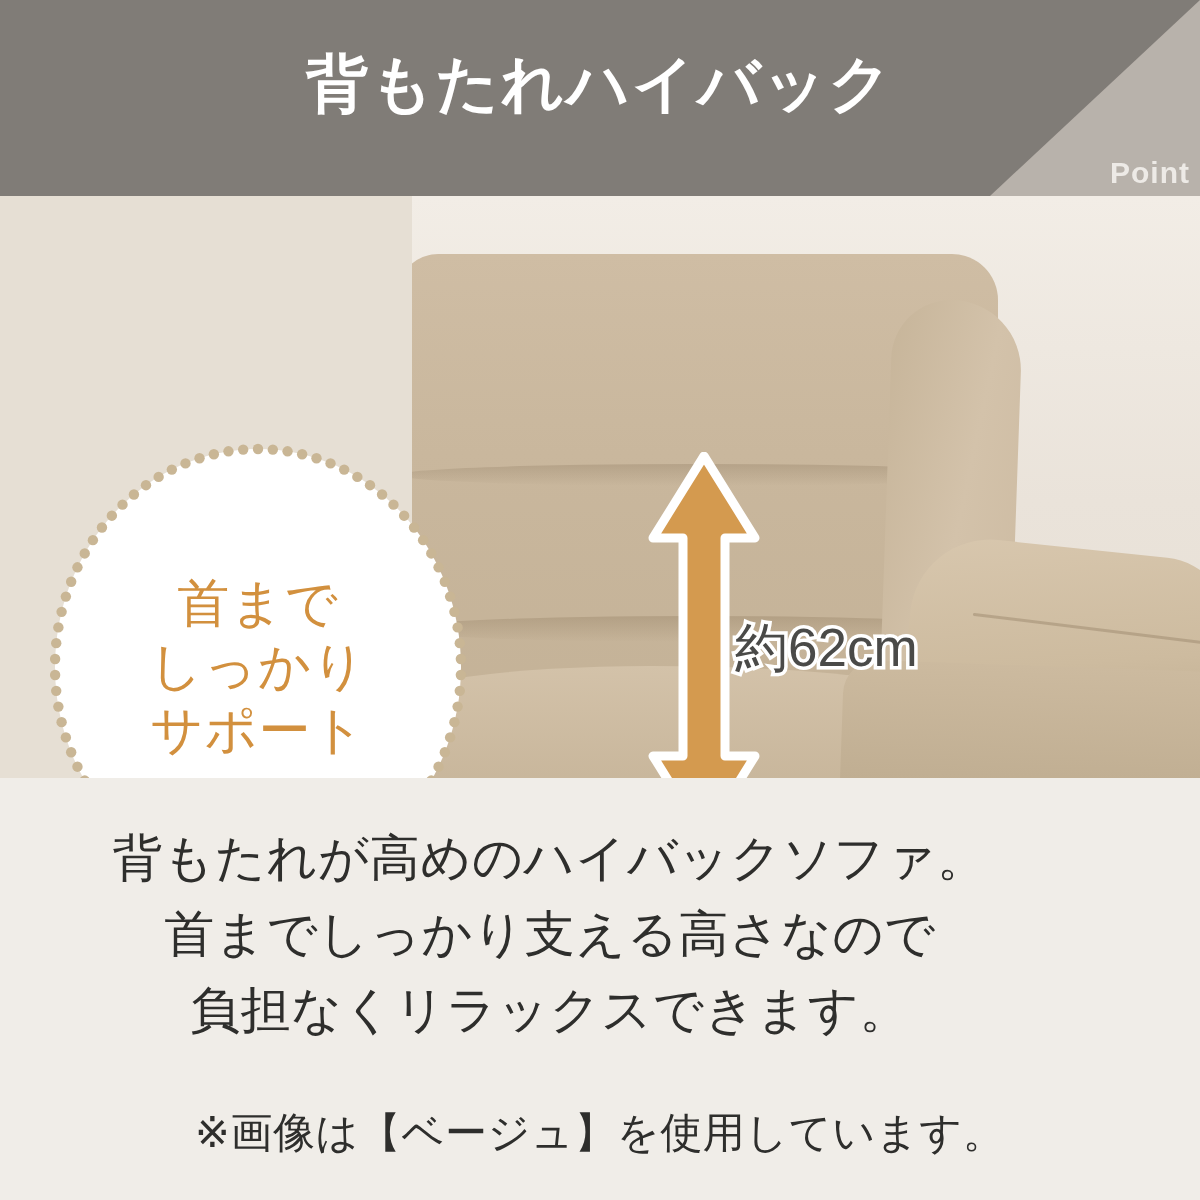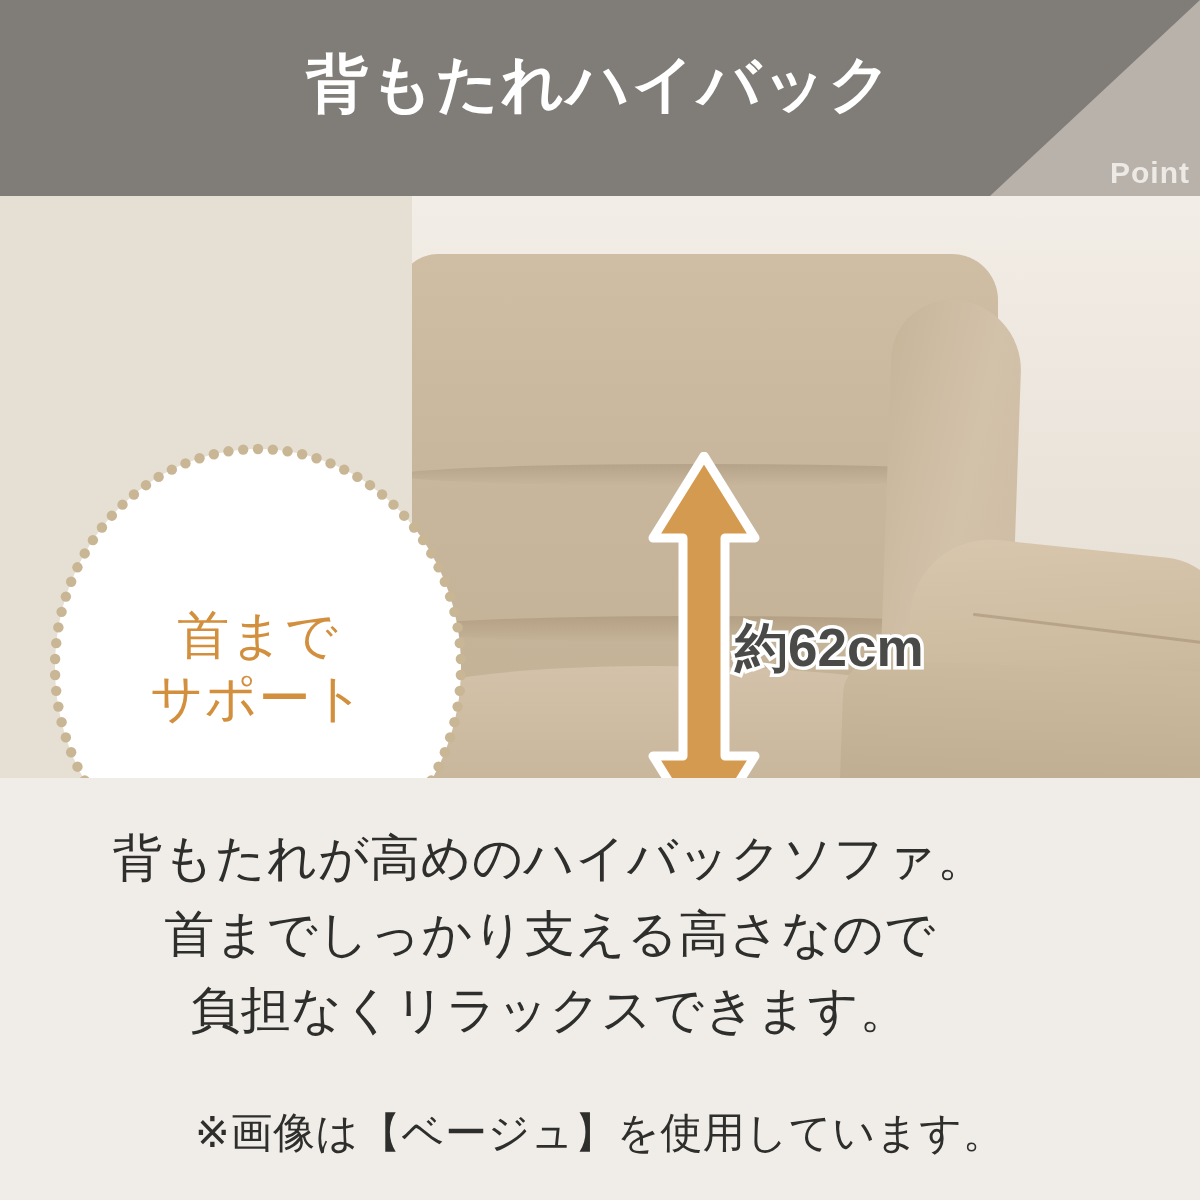--- a/index.html
+++ b/index.html
@@ -181,21 +181,21 @@
     width: 118px;
     height: 390px;
   }
   .arrow-svg { display:block; width:118px; height:390px; }
 
   
   .measure-label {
     position: absolute;
     left: 735px; top: 425px;
     font-size: 53px;
-    font-weight: 700;
+    font-weight: 400;
     letter-spacing: 0px;
     line-height: 1;
     color: #4A4A48;
     -webkit-text-stroke: 7px #FFFFFF;
     paint-order: stroke fill;
     white-space: nowrap;
   }
 
   
   .badge {
@@ -288,20 +288,21 @@
     <div class="arrow-wrap">
       <svg class="arrow-svg" viewBox="0 0 118 390" xmlns="http://www.w3.org/2000/svg">
         <polygon points="59,4 110,86 80,86 80,304 110,304 59,386 8,304 38,304 38,86 8,86" fill="#D49A4F" stroke="#FFFFFF" stroke-width="9" stroke-linejoin="round"></polygon>
       </svg>
     </div>
 
     <div class="measure-label">約62cm</div>
 
     <div class="badge">
       <div class="badge-line">首まで</div>
+      <div class="badge-line">しっかり</div>
       <div class="badge-line">サポート</div>
     </div>
     <svg class="badge-dots" viewBox="0 0 418 448" xmlns="http://www.w3.org/2000/svg">
       <g id="dot-ring">
           <circle cx="209.00" cy="6.00" r="5.2" fill="#C9B695"></circle>
           <circle cx="223.82" cy="6.58" r="5.2" fill="#C9B695"></circle>
           <circle cx="238.56" cy="8.32" r="5.2" fill="#C9B695"></circle>
           <circle cx="253.14" cy="11.22" r="5.2" fill="#C9B695"></circle>
           <circle cx="267.48" cy="15.24" r="5.2" fill="#C9B695"></circle>
           <circle cx="281.52" cy="20.38" r="5.2" fill="#C9B695"></circle>

